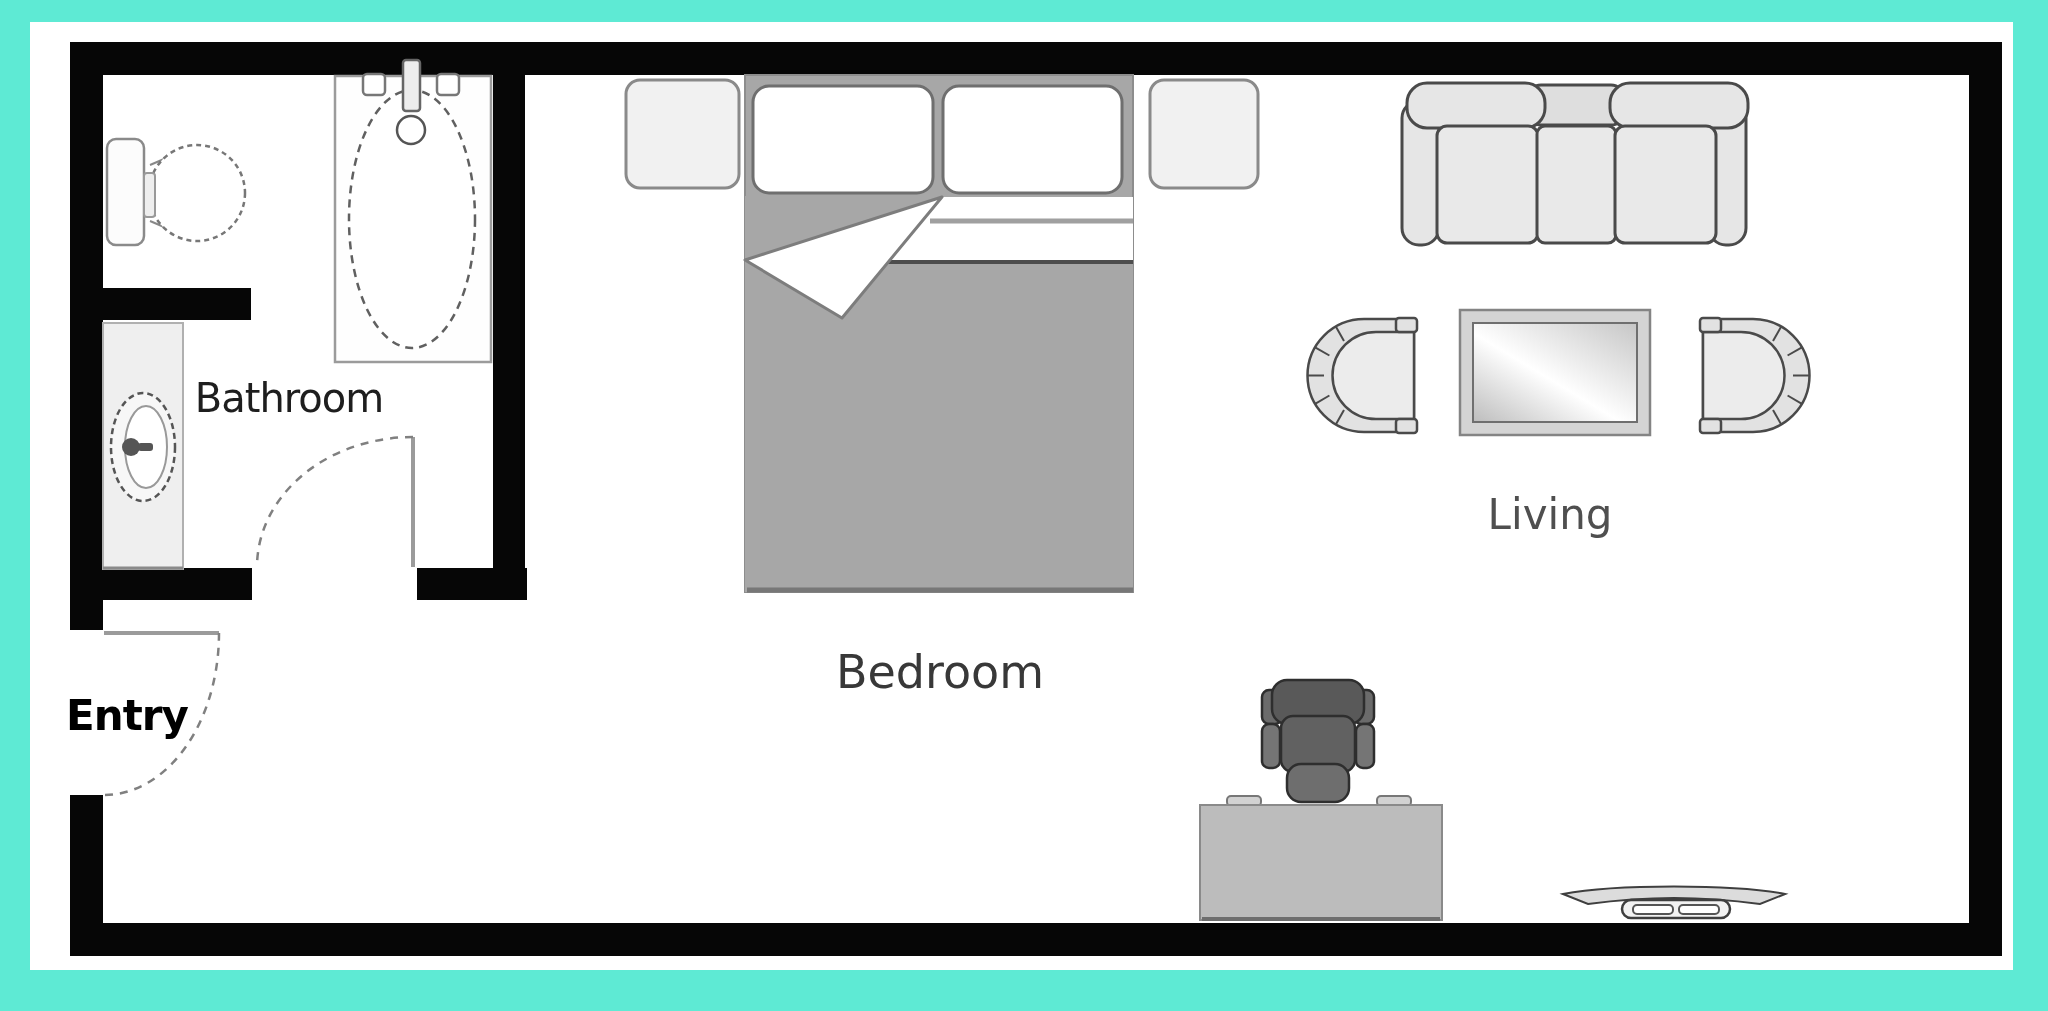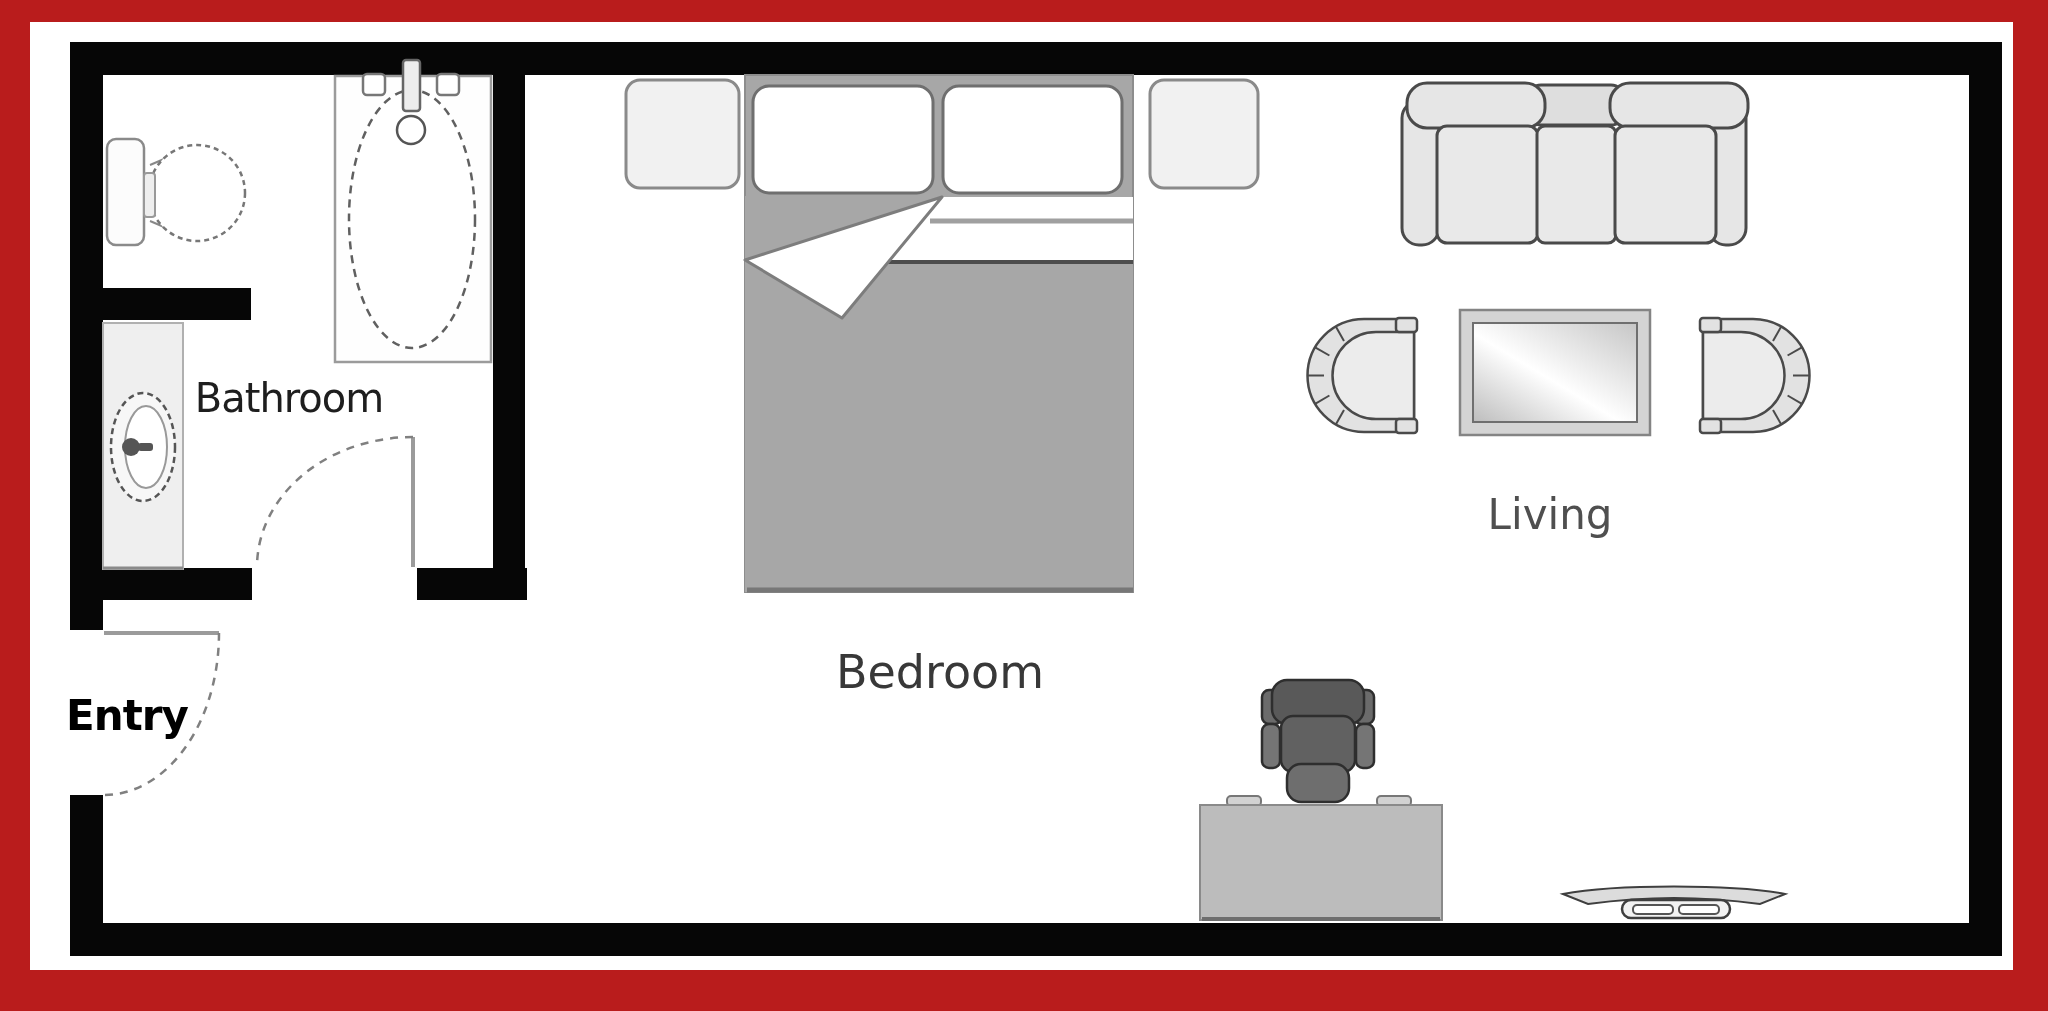--- a/index.html
+++ b/index.html
@@ -1,16 +1,16 @@
 <!DOCTYPE html>
 <html><head>
 <meta charset="utf-8">
 <style>
   html,body{margin:0;padding:0;background:#72a996;}
-  #stage{position:relative;width:2048px;height:1011px;background:#b91c1c;overflow:hidden;
+  #stage{position:relative;width:2048px;height:1011px;background:#5eead4;overflow:hidden;
          font-family:"DejaVu Sans", sans-serif;}
   svg{position:absolute;left:0;top:0;display:block;}
   text{font-family:"DejaVu Sans", sans-serif;}
 </style>
 </head>
 <body>
 
 <div id="stage">
 <svg width="2048" height="1011" viewBox="0 0 2048 1011">
   <defs>

